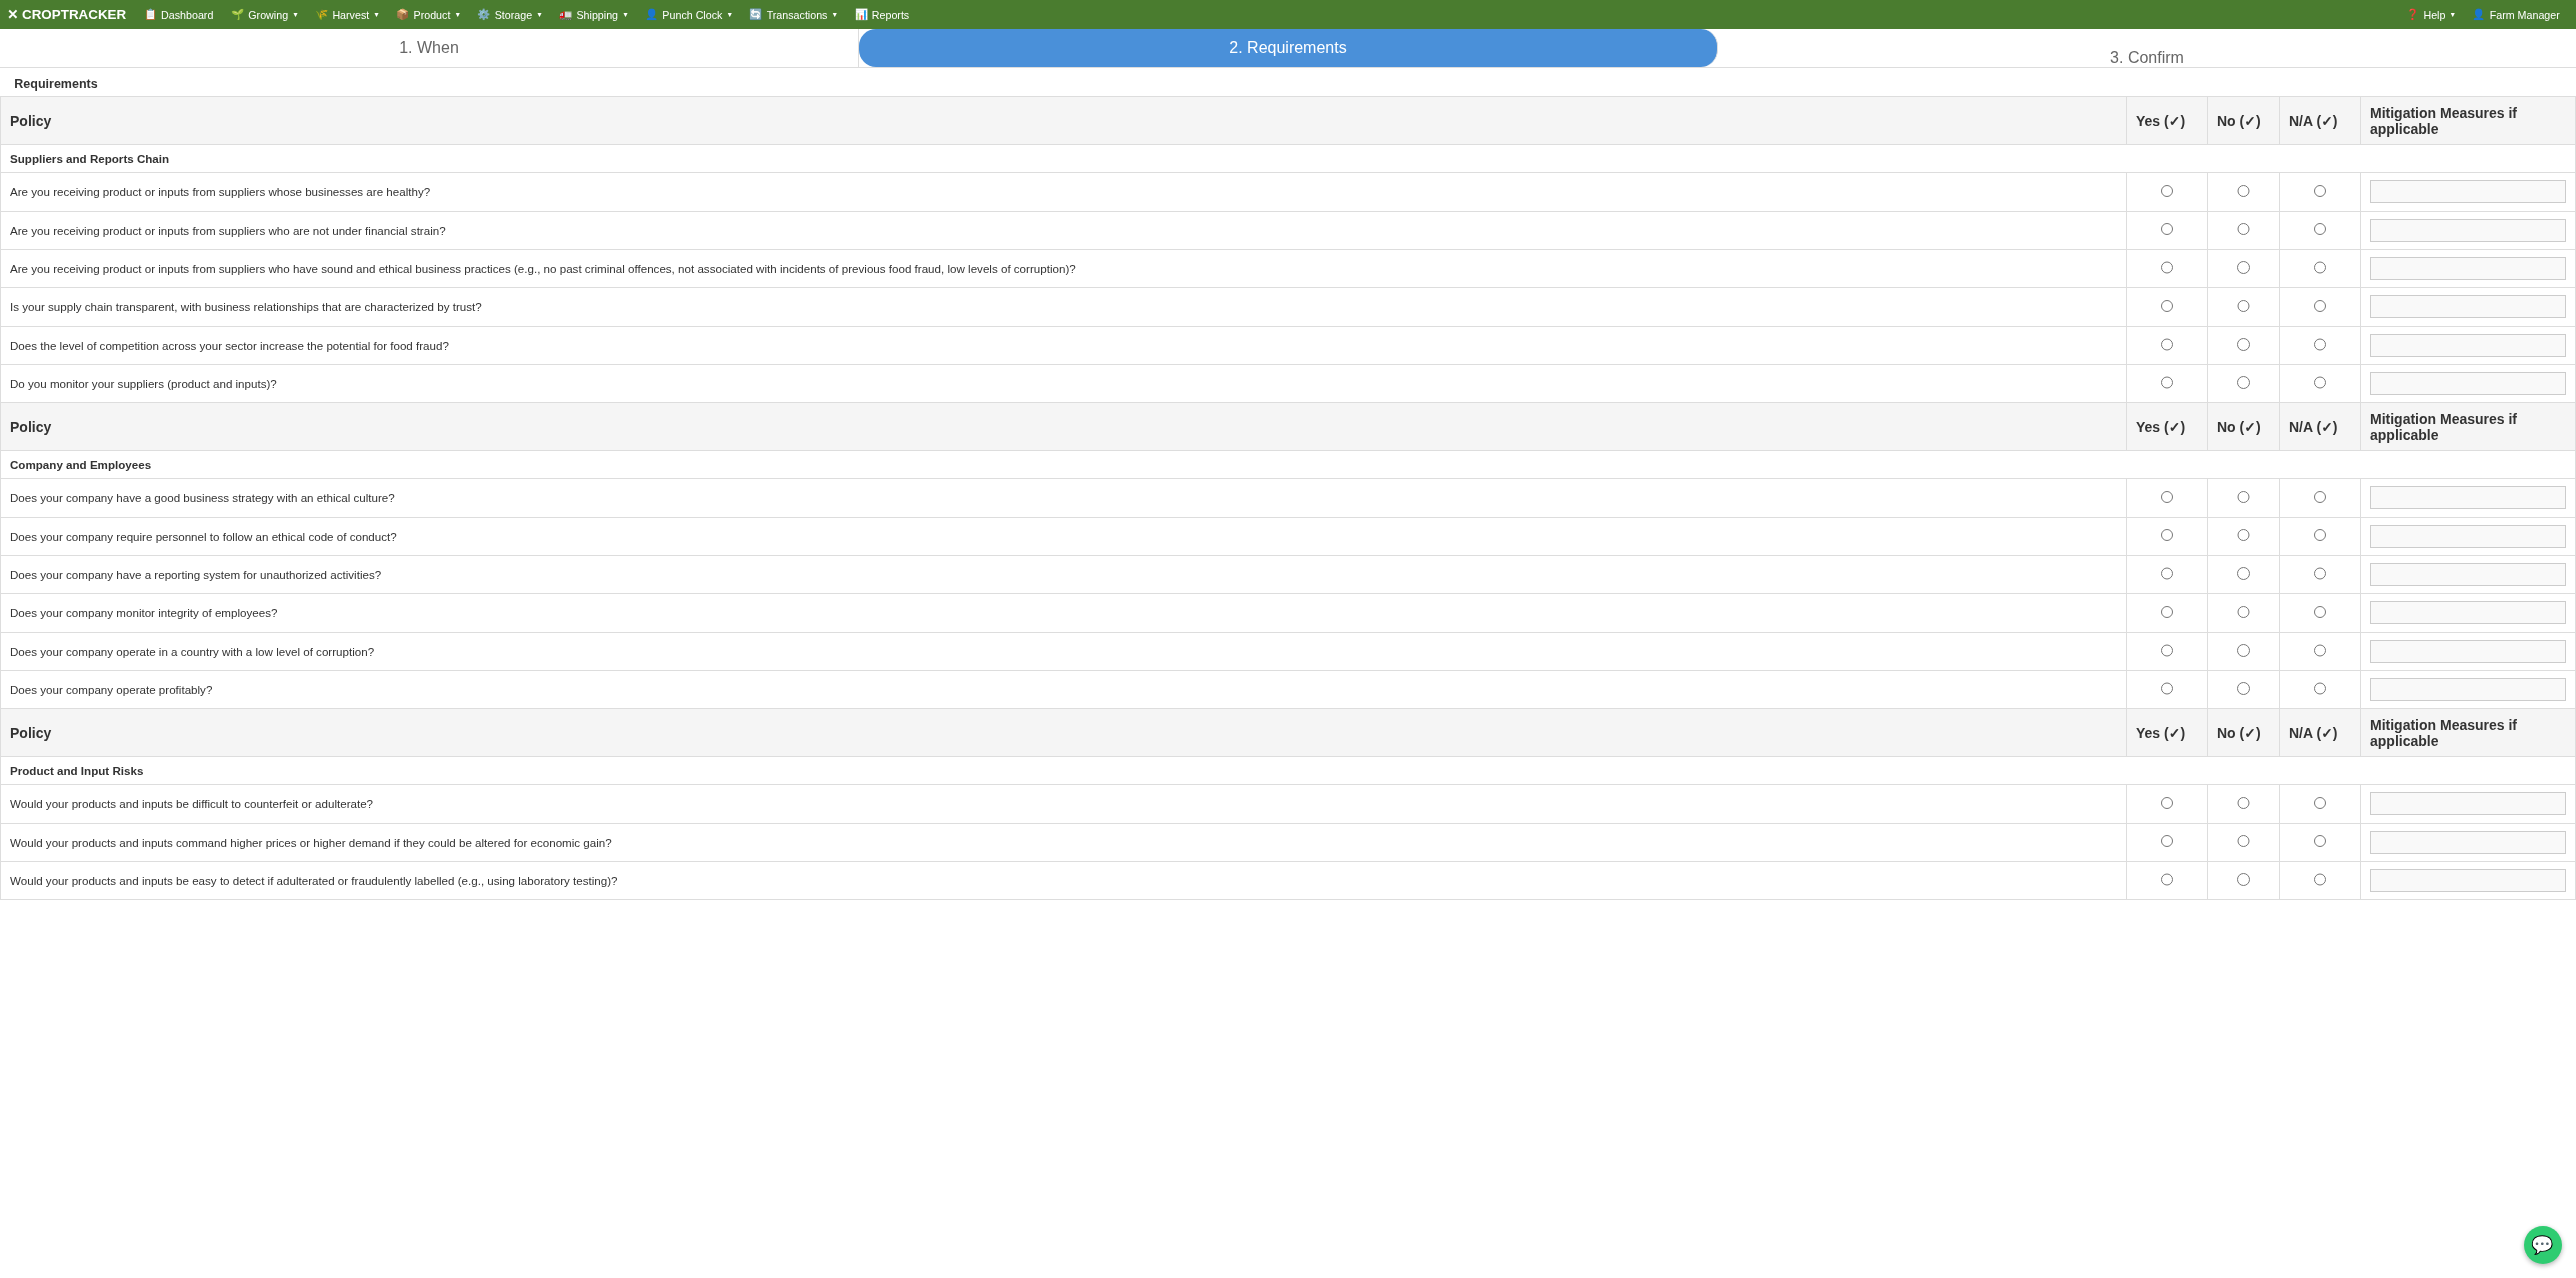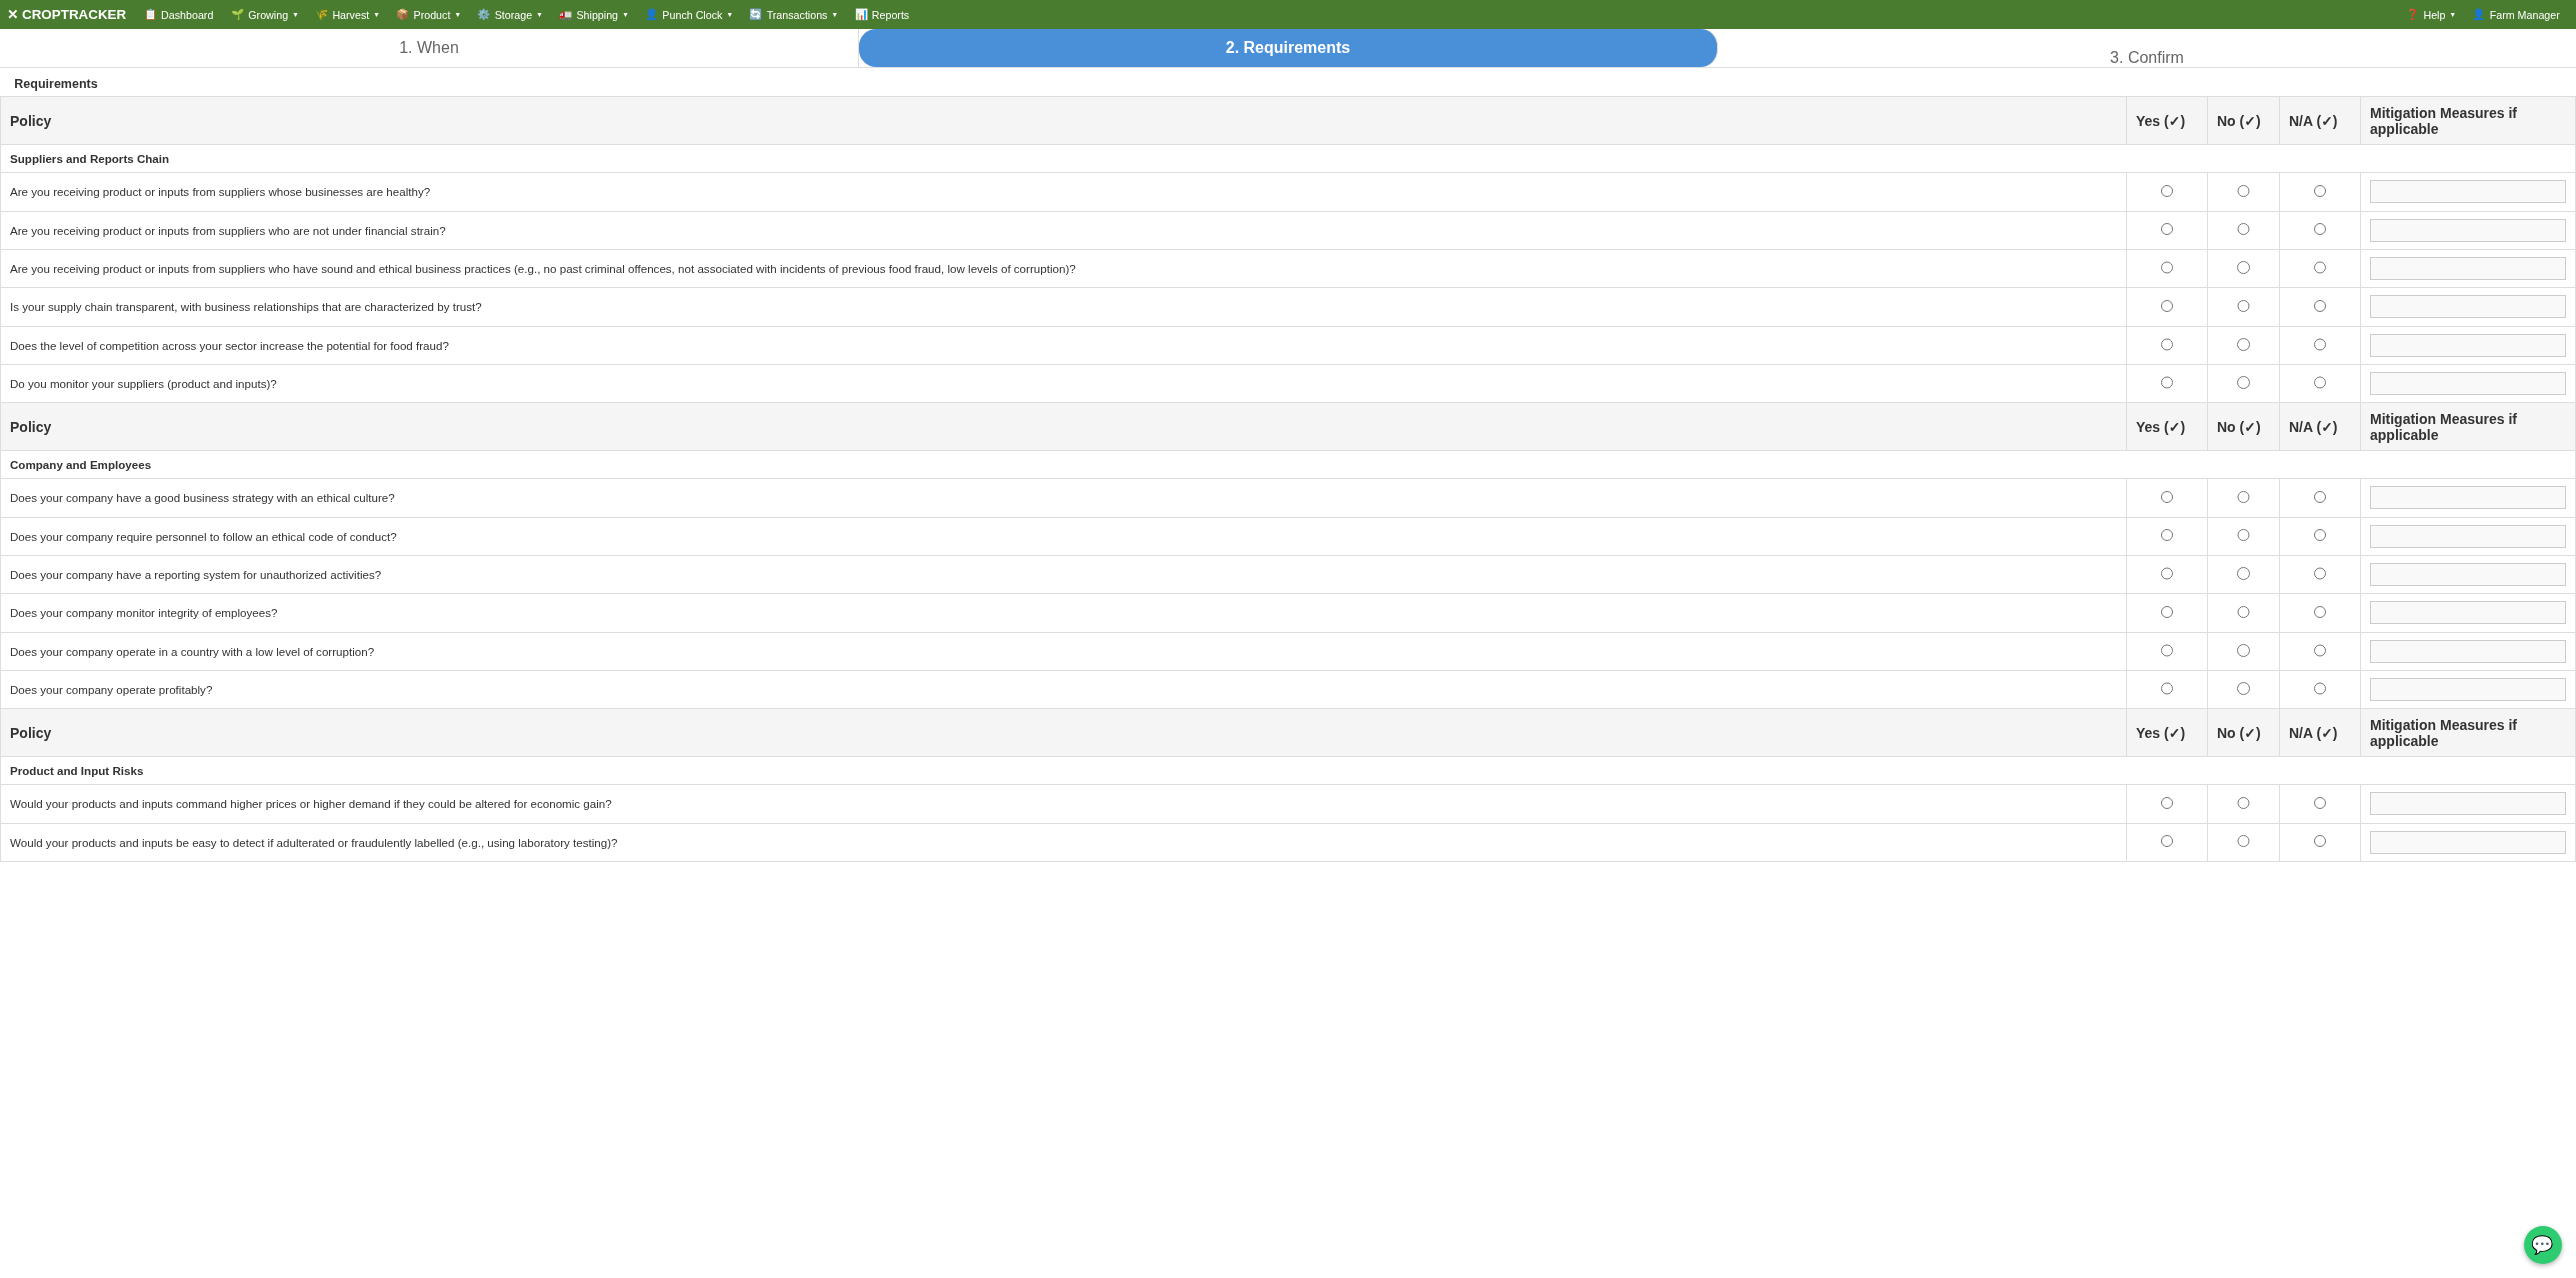--- a/index.html
+++ b/index.html
@@ -56,21 +56,21 @@
       justify-content: center;
       font-size: 16px;
       color: #666;
       border-right: 0.9px solid #ddd;
       cursor: pointer;
     }
     .step:last-child { border-right: none; align-items: flex-end; }
     .step.active {
       background: #4a90d9;
       color: #fff;
-      font-weight: bold;
+      font-weight: normal;
       border-radius: 17px;
     }
 
     
     .page-title {
       padding: 9px 14.3px 5.4px;
       font-size: 12.5px;
       font-weight: bold;
       color: #333;
     }
@@ -384,20 +384,27 @@
         </th>
       </tr>
     </thead>
     <tbody>
       <tr class="section-header">
         <td colspan="5">
           <span>Product and Input Risks</span>
         </td>
       </tr>
       <tr>
+        <td class="col-policy"><span>Would your products and inputs be difficult to counterfeit or adulterate?</span></td>
+        <td class="radio-cell col-yes"><input type="radio" name="s2r0" style=""></td>
+        <td class="radio-cell col-no"><input type="radio" name="s2r0" style=""></td>
+        <td class="radio-cell col-na"><input type="radio" name="s2r0" style=""></td>
+        <td class="col-mitigation"><input type="text" class="mitigation-input" style=""></td>
+      </tr>
+      <tr>
         <td class="col-policy"><span>Would your products and inputs command higher prices or higher demand if they could be altered for economic gain?</span></td>
         <td class="radio-cell col-yes"><input type="radio" name="s2r1" style=""></td>
         <td class="radio-cell col-no"><input type="radio" name="s2r1" style=""></td>
         <td class="radio-cell col-na"><input type="radio" name="s2r1" style=""></td>
         <td class="col-mitigation"><input type="text" class="mitigation-input" style=""></td>
       </tr>
       <tr>
         <td class="col-policy"><span>Would your products and inputs be easy to detect if adulterated or fraudulently labelled (e.g., using laboratory testing)?</span></td>
         <td class="radio-cell col-yes"><input type="radio" name="s2r2" style=""></td>
         <td class="radio-cell col-no"><input type="radio" name="s2r2" style=""></td>

